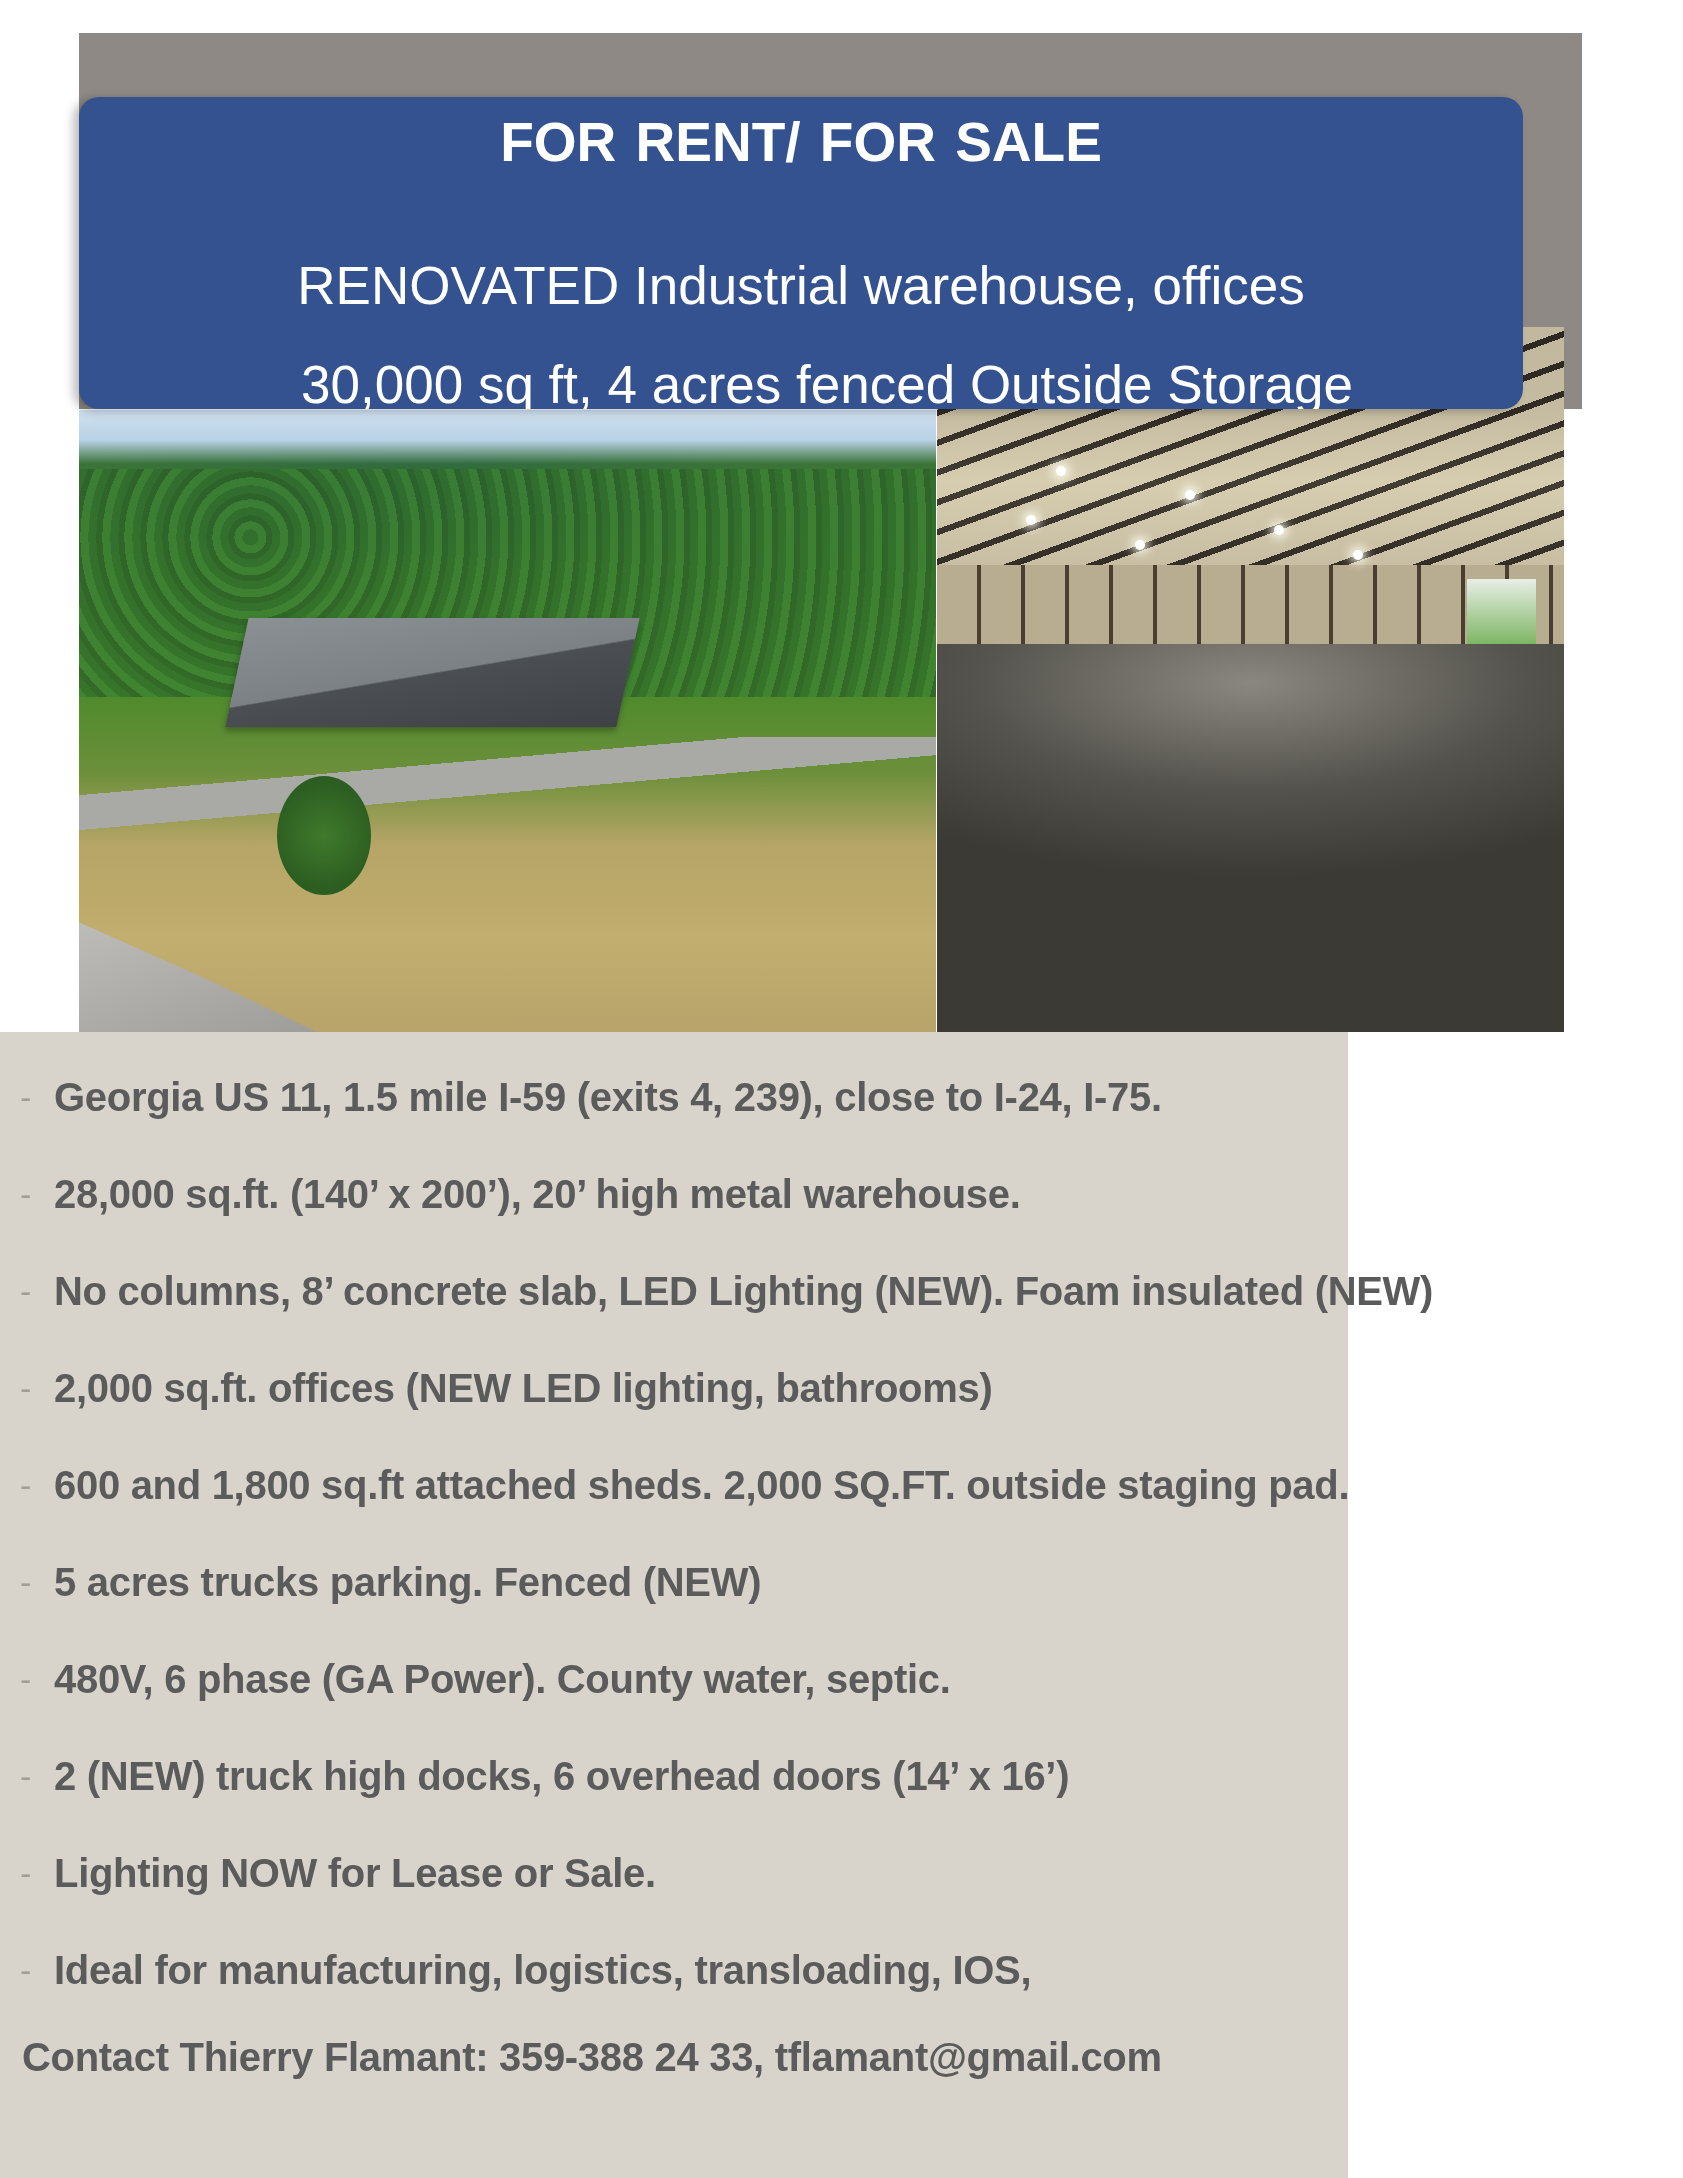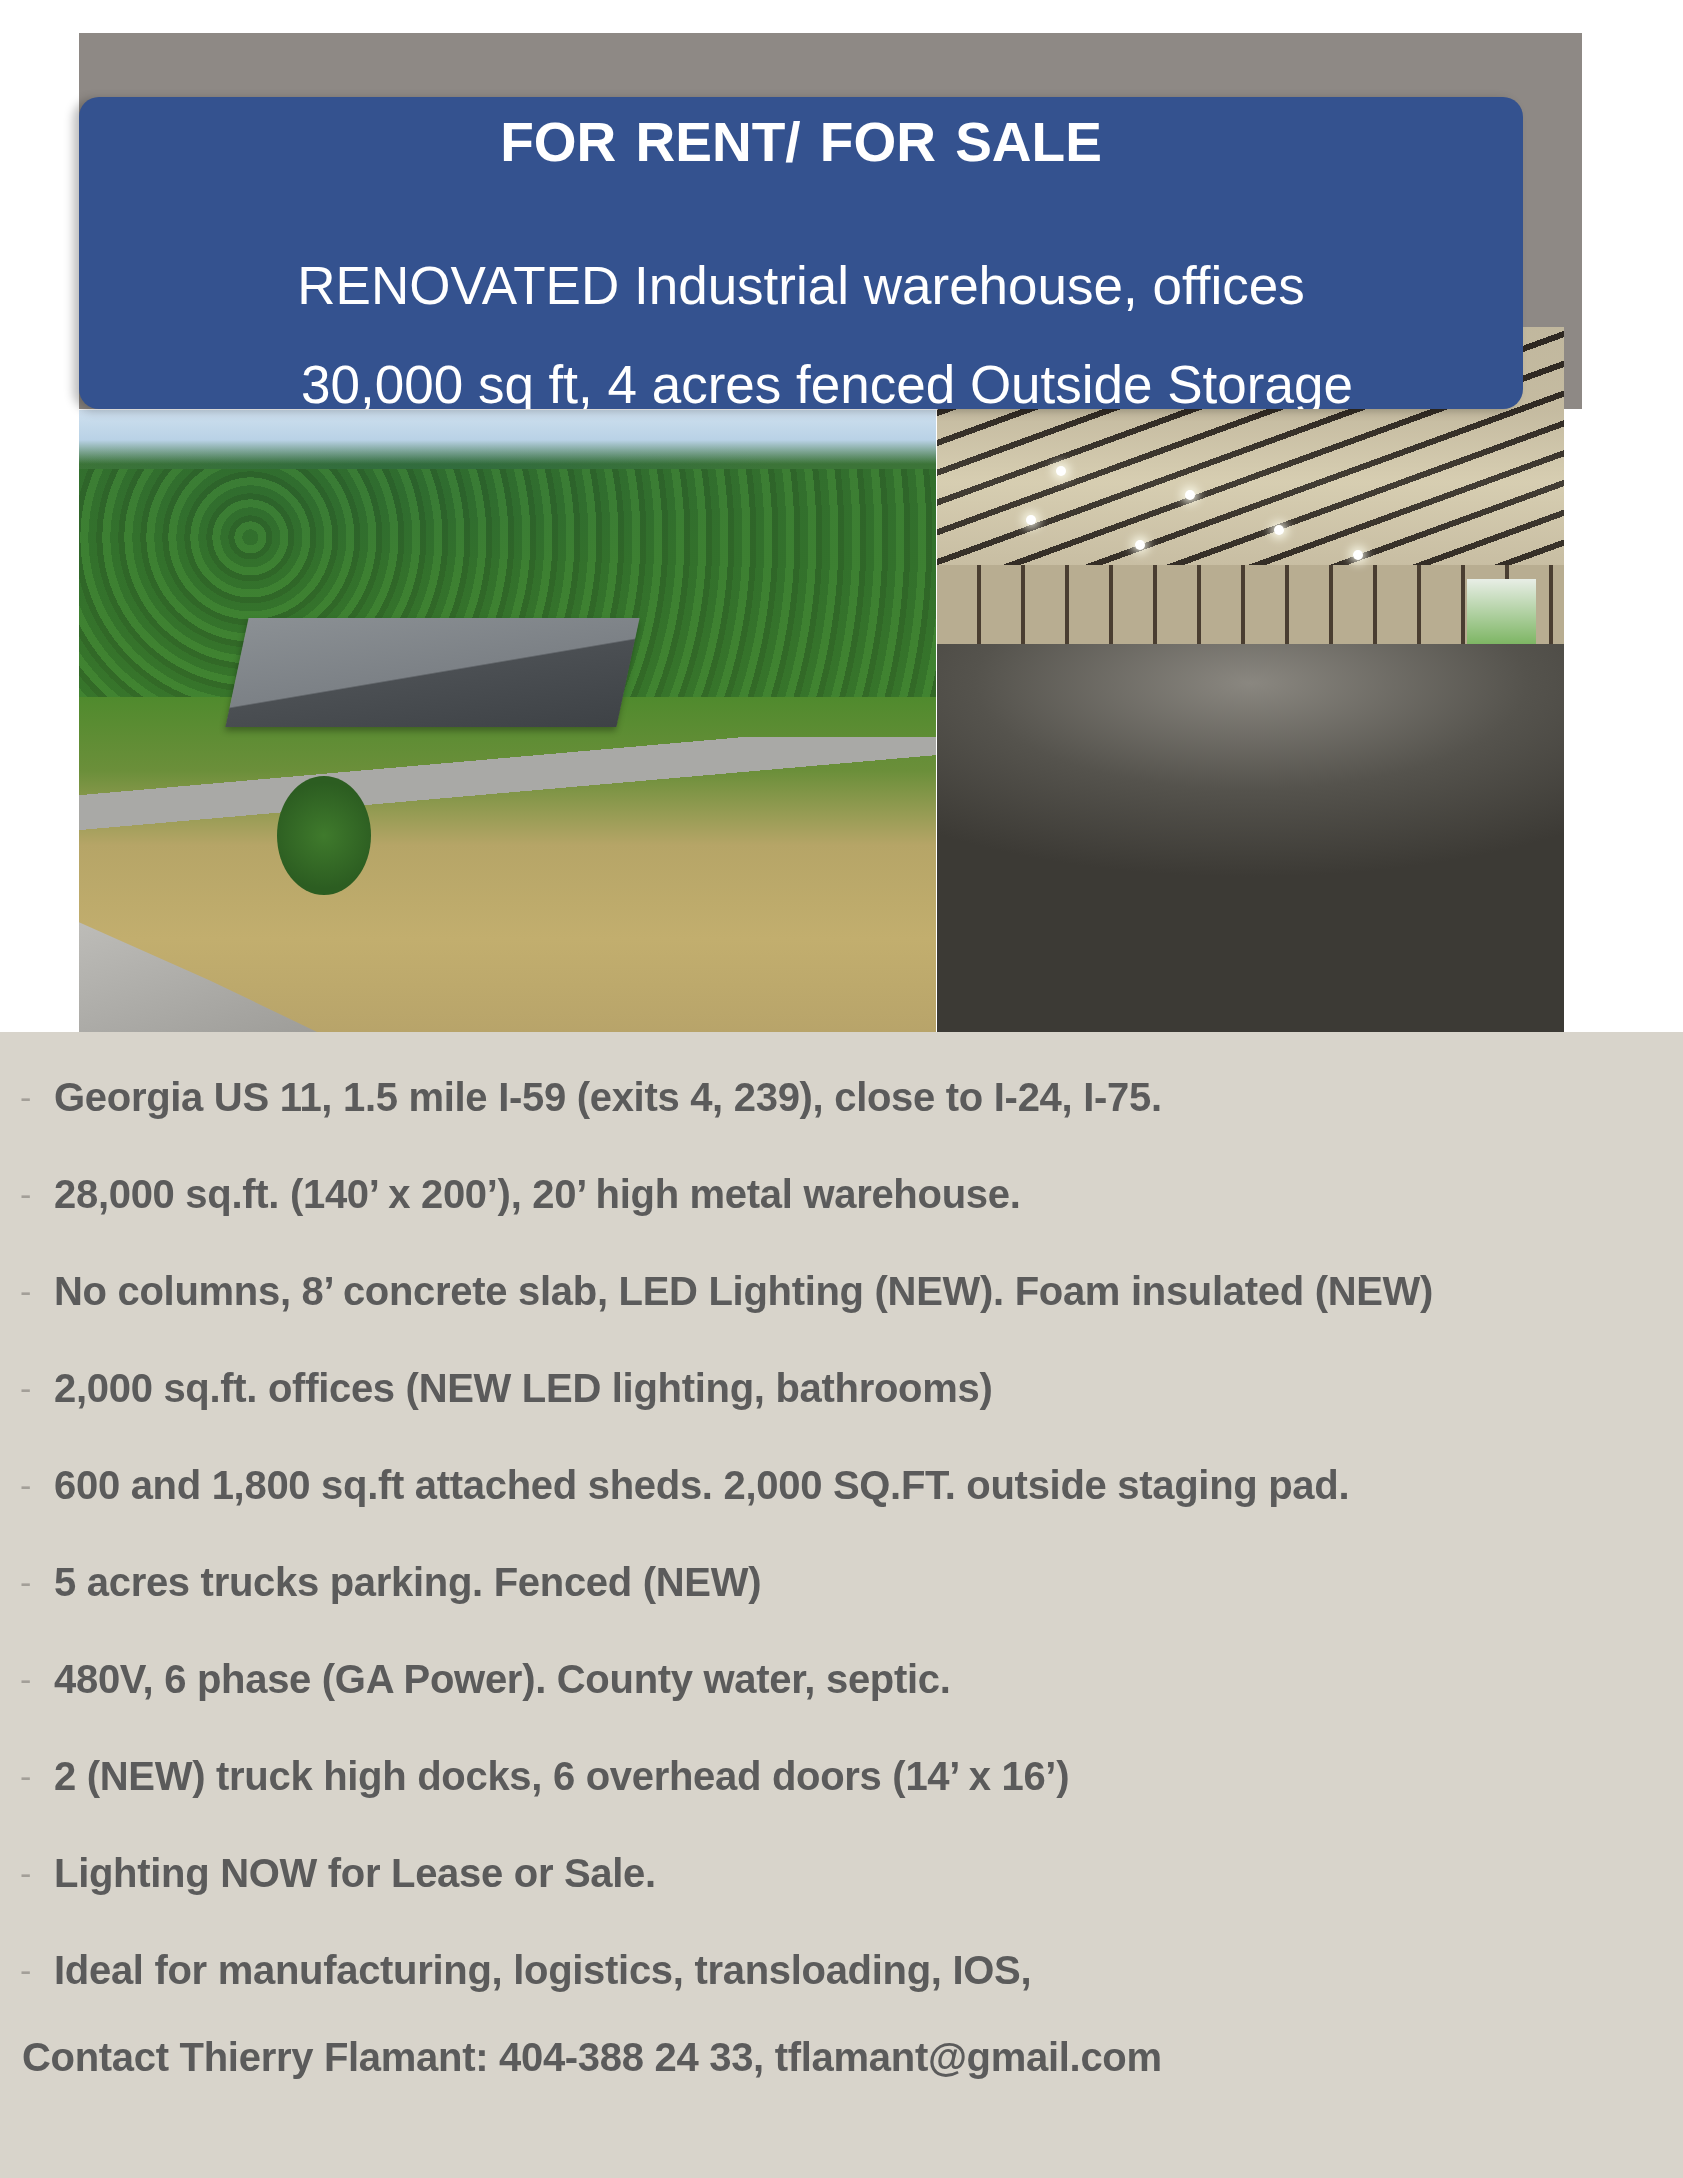--- a/index.html
+++ b/index.html
@@ -81,21 +81,21 @@
   .hdr-line {
     position: absolute; left: 0; width: 100%;
     white-space: nowrap; line-height: 1;
   }
   .hdr-title { top: 18px; font-size: 55px; font-weight: bold; word-spacing: 4px; }
   .hdr-loc   { top: 97px; font-size: 53px; }
   .hdr-desc  { top: 162px; font-size: 53px; }
   .hdr-size  { top: 261px; font-size: 53px; padding-left: 26px; }
 
   .info-section {
-    position: absolute; left: 0; top: 1032px; width: 1683px; height: 1146px;
+    position: absolute; left: 0; top: 1032px; width: 1348px; height: 1146px;
     background: #d8d4cb;
   }
   .feature-list { list-style: none; margin: 0; padding: 0; }
   .feature-item {
     position: absolute; left: 0; height: 59px; white-space: nowrap;
     color: #5b5b5b; font-weight: bold; font-size: 40px; letter-spacing: -0.3px;
     line-height: 59px;
   }
   .feature-dash {
     display: inline-block; width: 20px; margin-left: 20px; margin-right: 14px;
@@ -165,15 +165,15 @@
     <li class="feature-item" style="top:715px">
       <span class="feature-dash">-</span><span>2 (NEW) truck high docks, 6 overhead doors (14’ x 16’)</span>
     </li>
     <li class="feature-item" style="top:812px">
       <span class="feature-dash">-</span><span>Lighting NOW for Lease or Sale.</span>
     </li>
     <li class="feature-item" style="top:909px">
       <span class="feature-dash">-</span><span>Ideal for manufacturing, logistics, transloading, IOS,</span>
     </li>
   </ul>
-  <div class="contact">Contact Thierry Flamant: 404-388 24 33, tflamant@gmail.com</div>
+  <div class="contact">Contact Thierry Flamant: 359-388 24 33, tflamant@gmail.com</div>
 </div>
 
 
 </body></html>

